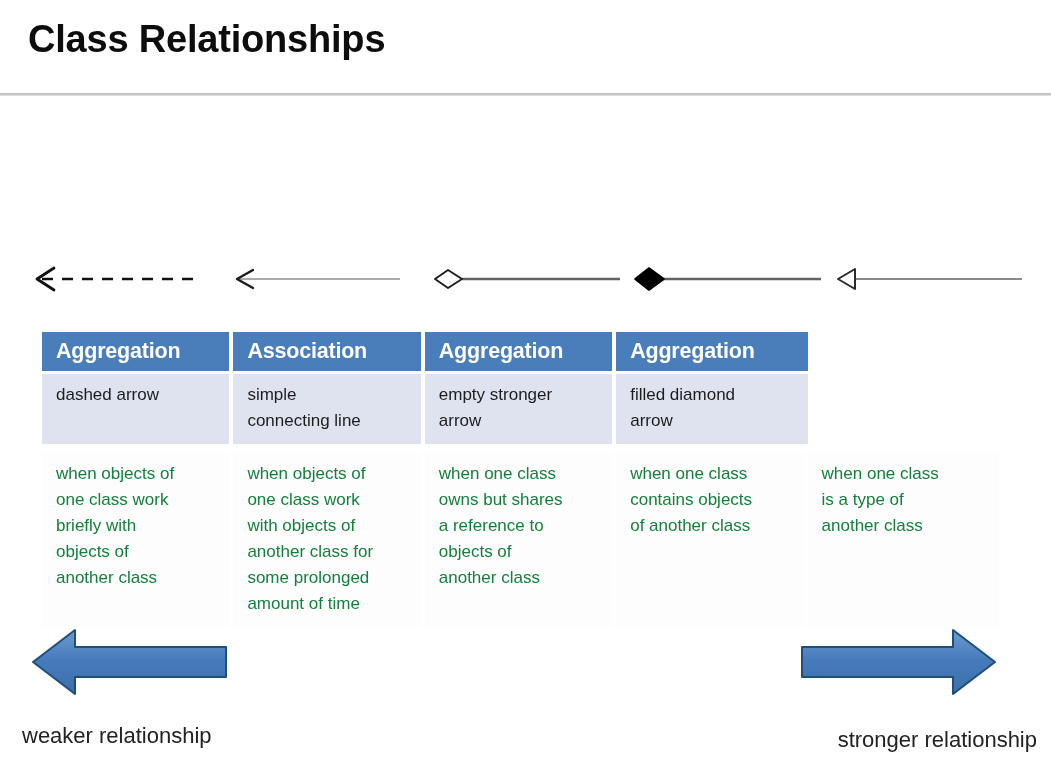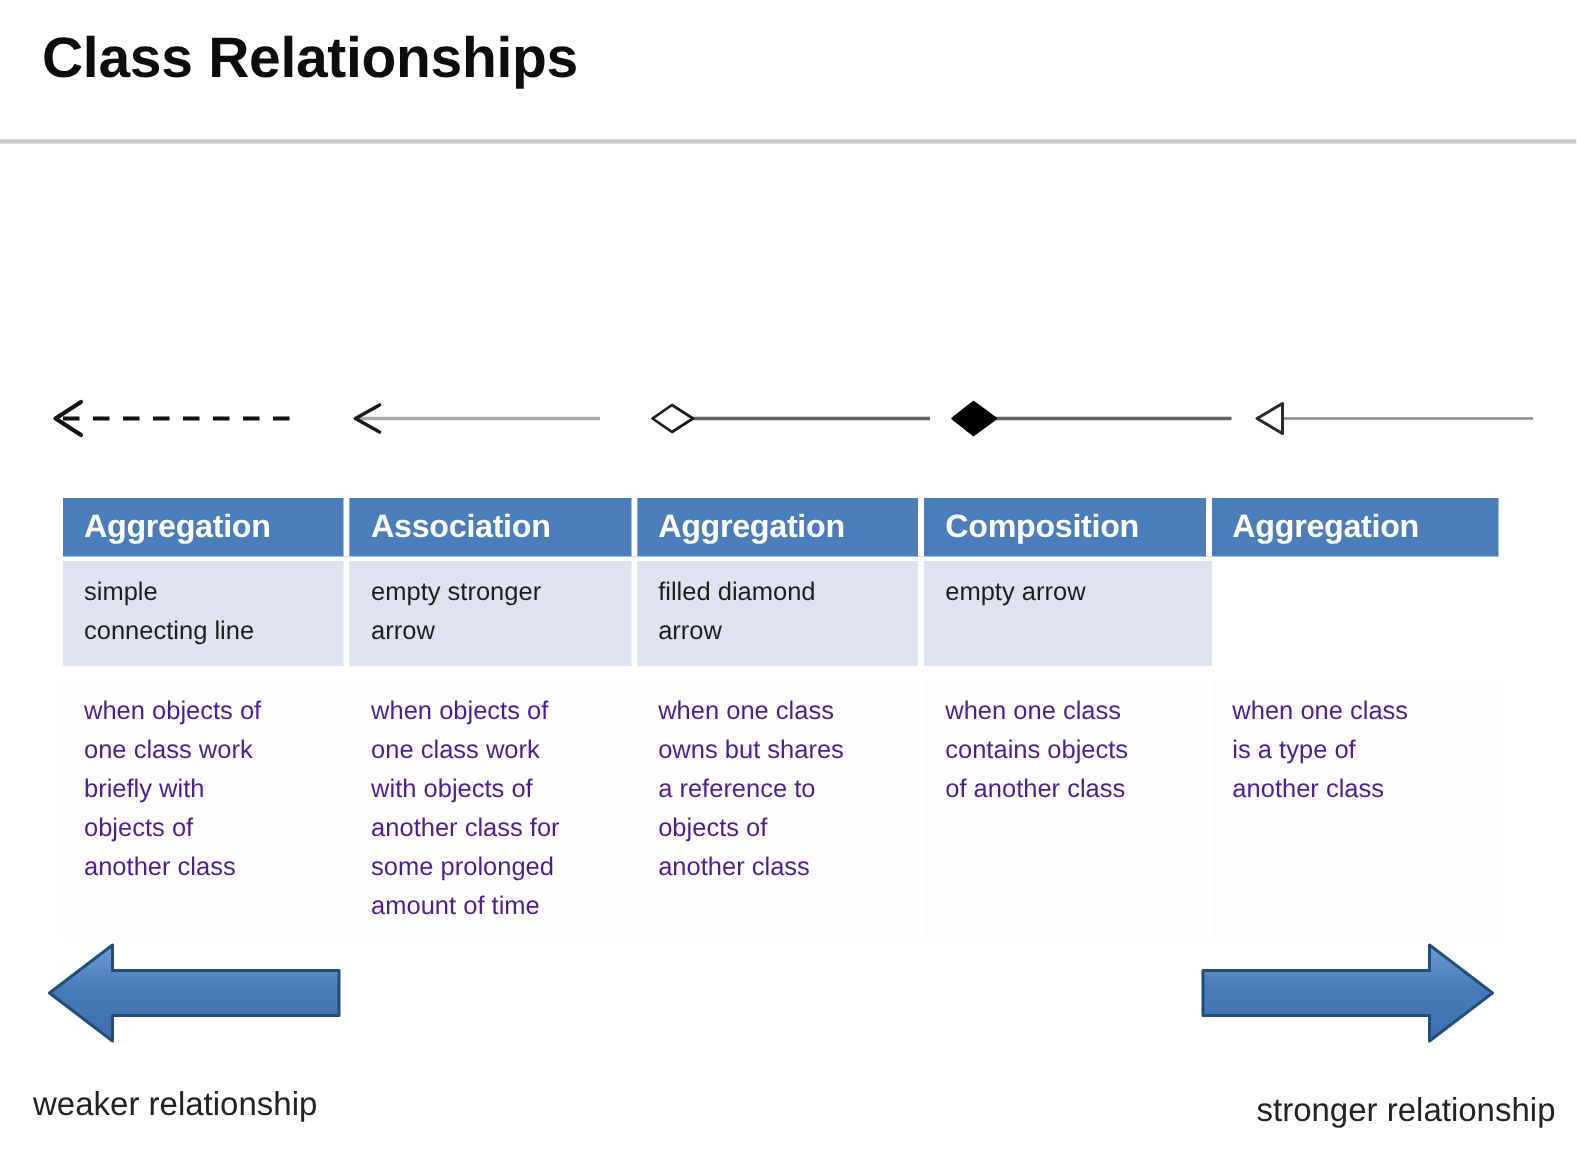--- a/index.html
+++ b/index.html
@@ -114,21 +114,21 @@
   
   .row-desc {
     margin-top: 9px;
   }
   .row-desc .cell {
     background: #fdfdfd;
     min-height: 155px;
     padding: 8px 10px 10px 14px;
   }
   .row-desc .cell-text {
-    color: #4c1d95;
+    color: #15803d;
     font-size: 17px;
     line-height: 26px;
     font-family: "Liberation Sans", sans-serif;
     white-space: pre-line;
   }
 
   
   #arrow-weaker {
     position: absolute;
     left: 30px;
@@ -216,42 +216,39 @@
       <div class="cell">
         <span class="cell-text">Aggregation</span>
       </div>
       <div class="cell">
         <span class="cell-text">Association</span>
       </div>
       <div class="cell">
         <span class="cell-text">Aggregation</span>
       </div>
       <div class="cell">
-        <span class="cell-text">Composition</span>
-      </div>
-      <div class="cell">
         <span class="cell-text">Aggregation</span>
       </div>
     </div>
 
     <div class="table-row row-notation">
+      <div class="cell">
+        <div class="cell-text">dashed arrow</div>
+      </div>
       <div class="cell">
         <div class="cell-text">simple
 connecting line</div>
       </div>
       <div class="cell">
         <div class="cell-text">empty stronger
 arrow</div>
       </div>
       <div class="cell">
         <div class="cell-text">filled diamond
 arrow</div>
-      </div>
-      <div class="cell">
-        <div class="cell-text">empty arrow</div>
       </div>
     </div>
 
     <div class="table-row row-desc">
       <div class="cell">
         <div class="cell-text">when objects of
 one class work
 briefly with
 objects of
 another class</div>

